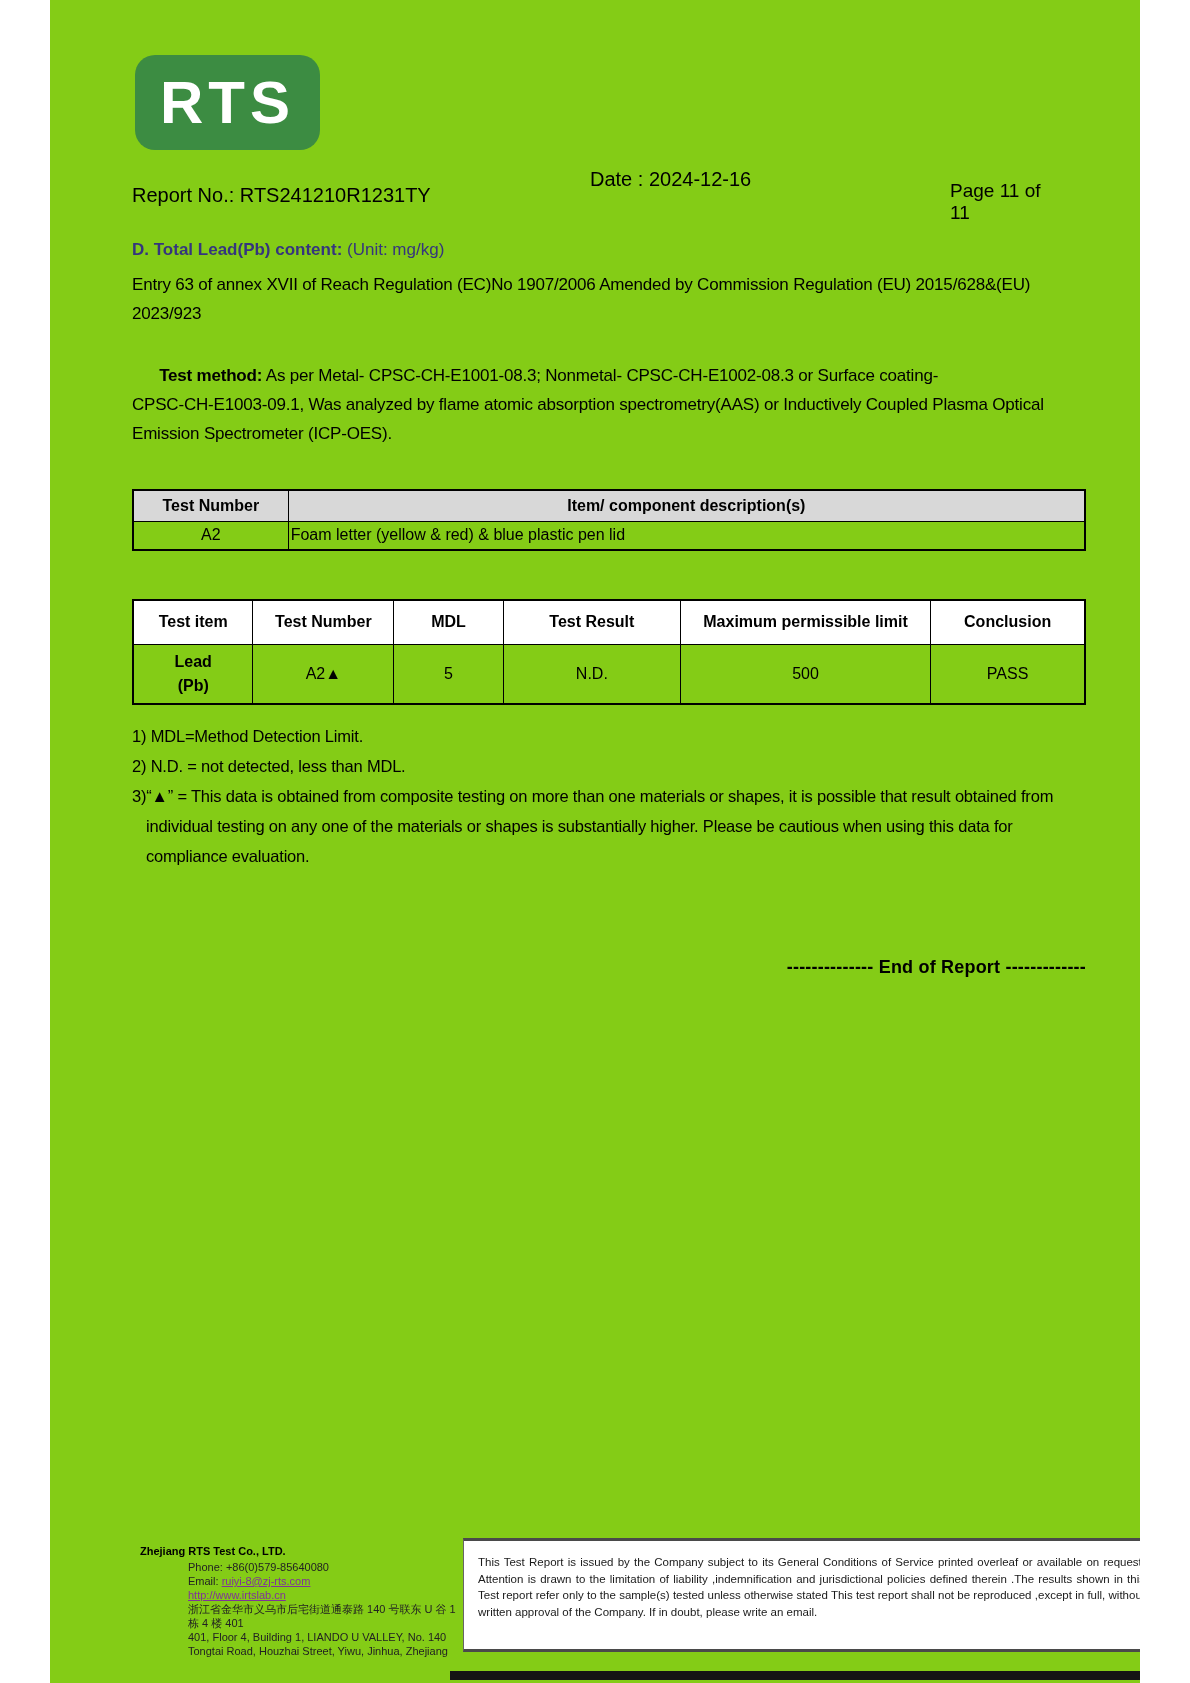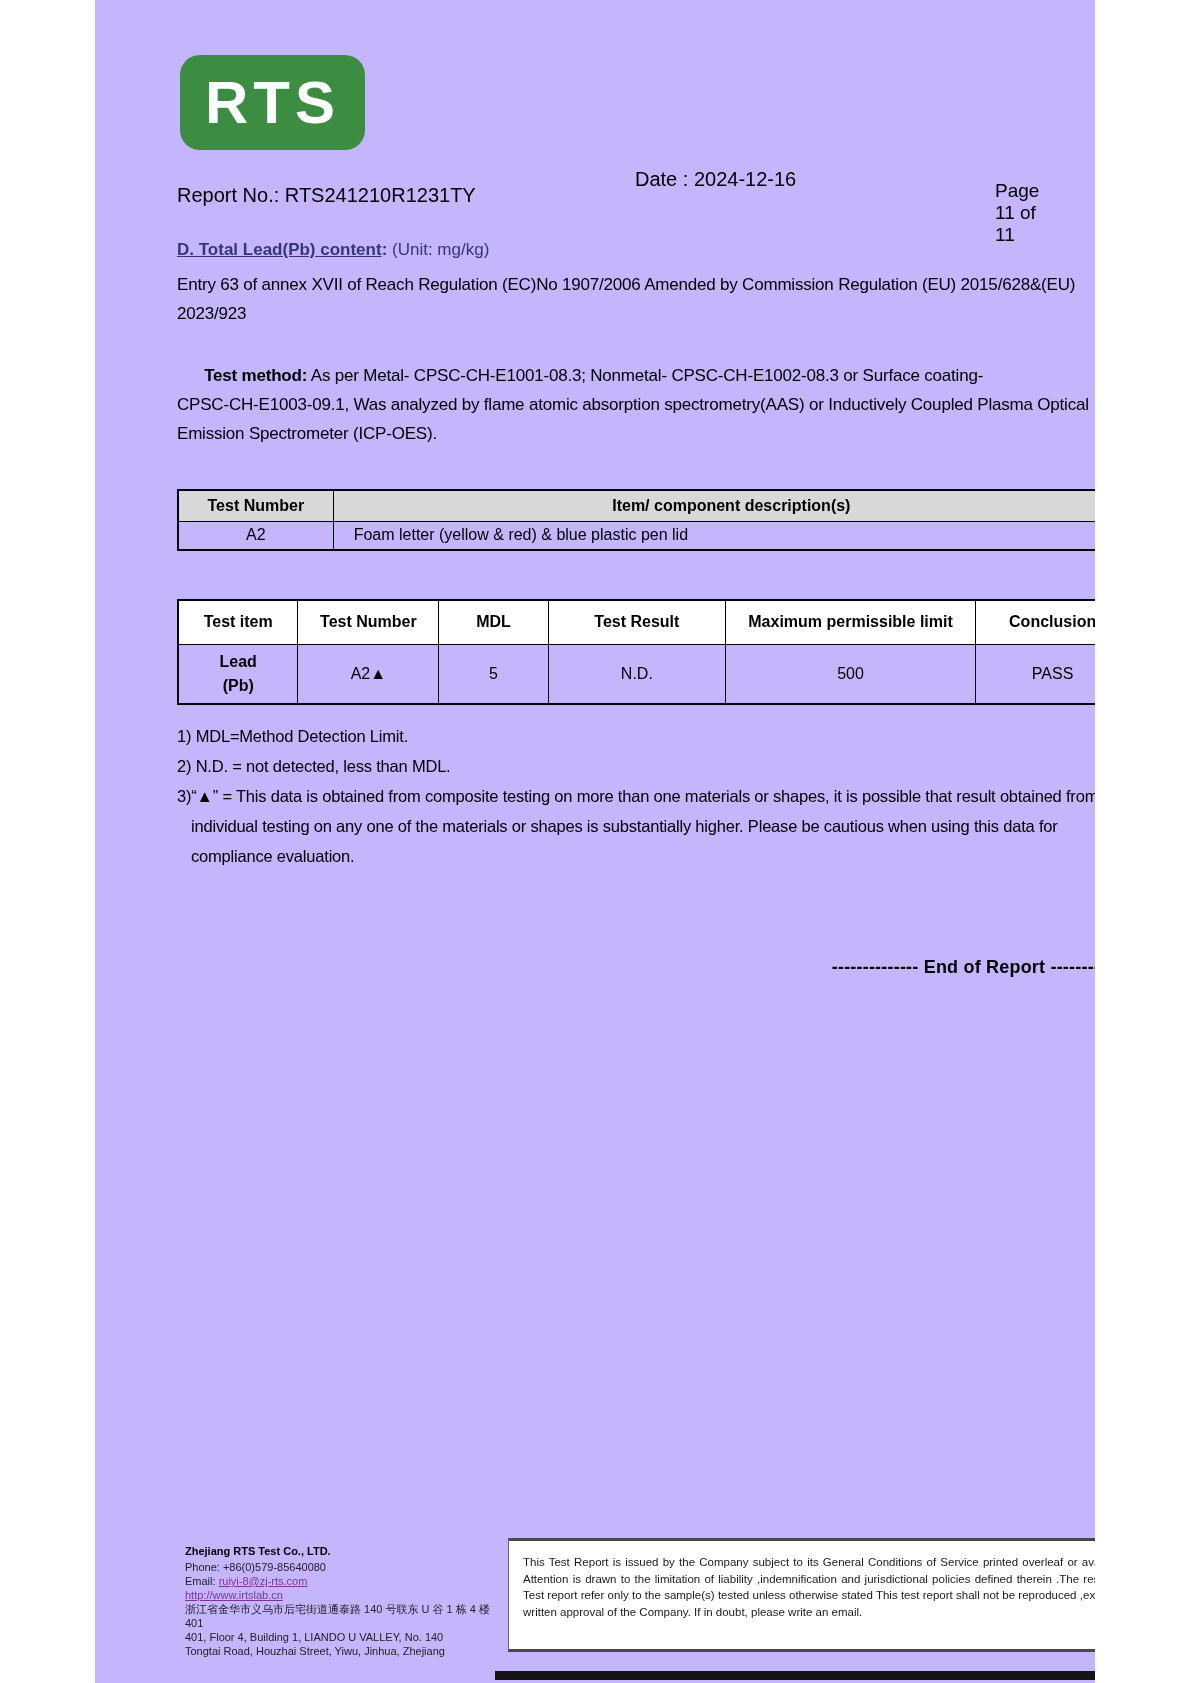--- a/index.html
+++ b/index.html
@@ -1,19 +1,19 @@
 <!DOCTYPE html>
 <html style="--logo-green: #3C8C42; --title-navy: #35357E; --link-purple: #803399;"><head>
 <meta charset="utf-8">
 <style>
   * { margin:0; padding:0; box-sizing:border-box; }
   html,body { background:#ffffff; }
   body { font-family:"Liberation Sans","DejaVu Sans",sans-serif; color:#000; }
   .page {
-    position:relative; width:1000px; height:1683px; background:#c4b5fd;
+    position:relative; width:1090px; height:1683px; background:#84cc16;
     overflow:hidden; margin:0 auto;
   }
   
   .logo {
     position:absolute; left:85px; top:55px; width:185px; height:95px;
     background:var(--logo-green,#3C8C42); border-radius:20px;
     display:flex; align-items:center; justify-content:center;
   }
   .logo span {
     color:#fff; font-size:60px; font-weight:bold; letter-spacing:5px;
@@ -21,48 +21,48 @@
   }
   
   .header-row { position:absolute; left:82px; right:80px; top:168px; height:28px; font-size:20px; }
   .header-row .report-no { position:absolute; left:0; top:16px; }
   .header-row .date     { position:absolute; left:458px; top:0; }
   .header-row .page-no  { position:absolute; left:818px; top:12px; font-size:19px; }
   
   .content { position:absolute; left:82px; top:240px; width:954px; }
   .bold { font-weight:bold; }
   .section-title { font-size:17px; color:var(--title-navy,#35357E); margin-bottom:10px; }
-  .section-title .t-underline { font-weight:bold; text-decoration:underline; }
+  .section-title .t-underline { font-weight:bold; }
   .section-title .t-colon { font-weight:bold; }
   .section-title .t-unit { font-weight:normal; }
   .para { font-size:17px; line-height:29px; letter-spacing:-0.2px; margin-bottom:4px; }
   .prewrap { white-space:pre-wrap; }
   
   table { border-collapse:collapse; width:954px; table-layout:fixed; }
   table, th, td { border:1px solid #000; }
   table { border:2px solid #000; }
   th, td { font-size:16px; text-align:center; vertical-align:middle; padding:4px 6px; }
   .component-table { margin-top:12px; }
   .component-table th { background:#D8D8D8; font-weight:bold; height:31px; }
   .component-table td { height:29px; }
-  .component-table .desc-cell { text-align:left; padding-left:20px; }
+  .component-table .desc-cell { text-align:left; padding-left:2px; }
   .result-table { margin-top:48px; }
   .result-table th { font-weight:bold; height:44px; background:#fff;margin-top:10px; }
   .result-table td { height:60px; }
   .item-cell { font-weight:bold; line-height:24px; }
   
   .note-block { margin-top:16px; font-size:16.5px; letter-spacing:-0.2px; }
   .note-label { line-height:32px; font-weight:bold; }
   .note-item { line-height:30px; padding-left:14px; text-indent:-14px; }
   
   .end-report { margin-top:86px; text-align:right; font-size:18px; font-weight:bold; letter-spacing:0.2px; }
   
   .footer-left { position:absolute; left:90px; top:1545px; width:320px; }
   .footer-left .company { font-size:11px; font-weight:bold; margin-bottom:3px; }
-  .f-line { font-size:11px; line-height:14px; color:#222; }
+  .f-line { font-size:11px; line-height:14px; color:#222;margin-left:48px; }
   .f-link { color:var(--link-purple,#803399); text-decoration:underline; cursor:pointer; }
   .footer-box {
     position:absolute; left:413px; top:1538px; width:697px; height:114px;
     border-top:3px solid #4a4a4a; border-bottom:3px solid #4a4a4a;
     border-left:1px solid #666; border-right:1px solid #666;
     background:#fff;
   }
   .disclaimer {
     padding:13px 14px 0 14px; font-size:11.5px; line-height:16.5px;
     text-align:justify; color:#1a1a1a;

